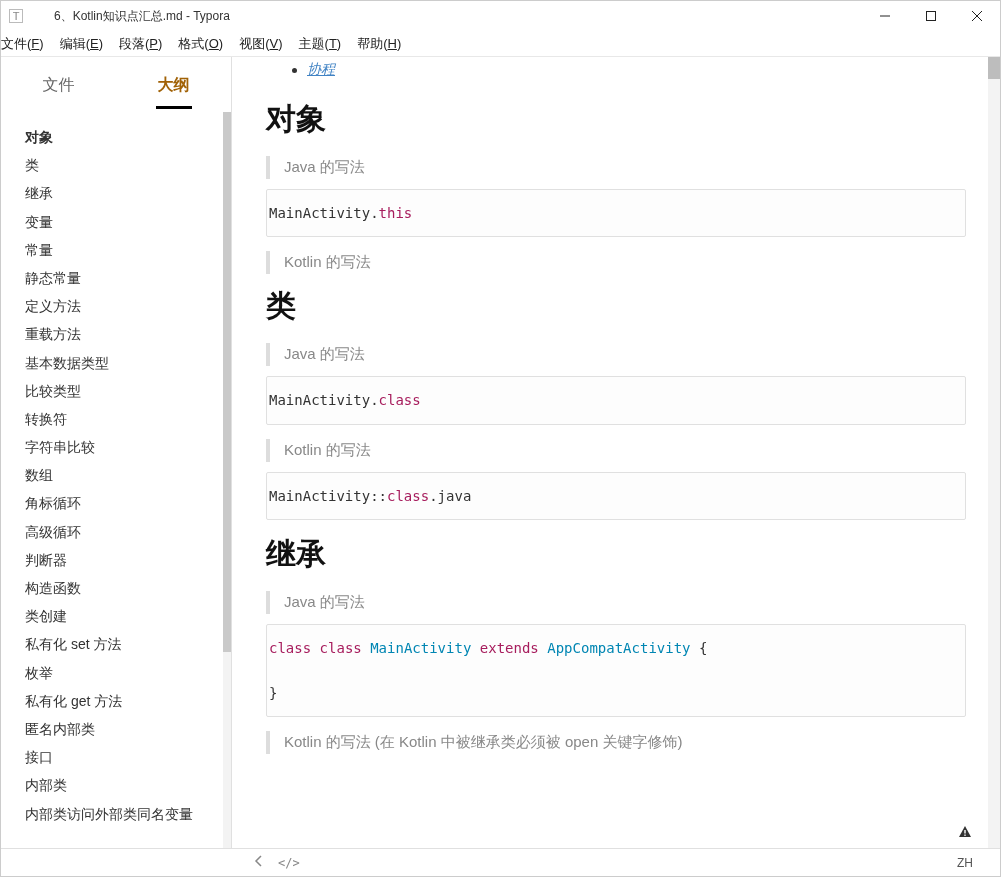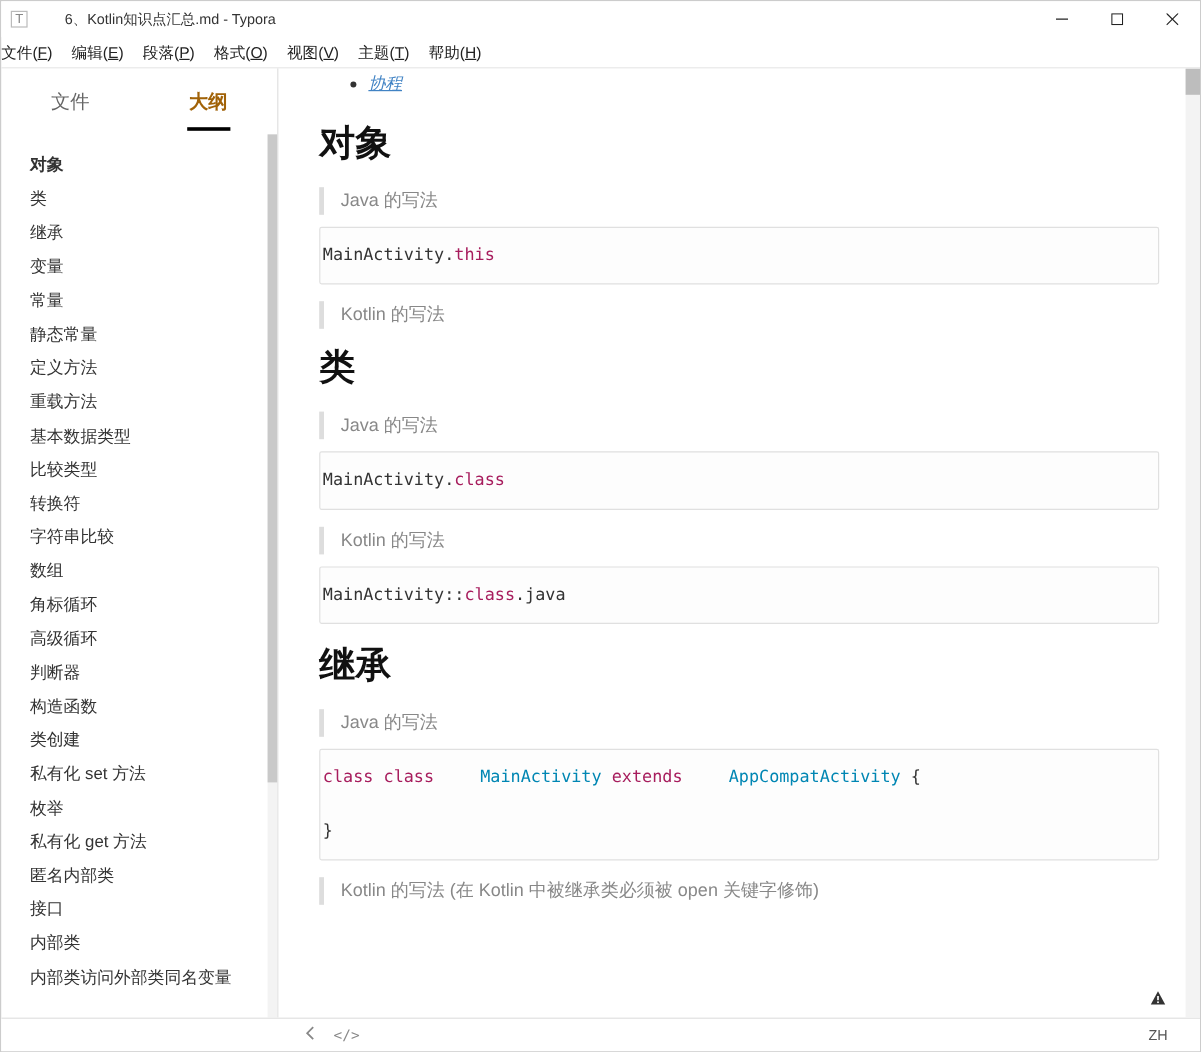--- a/index.html
+++ b/index.html
@@ -172,21 +172,21 @@
     background: #fdfdfd;
     padding: 12px 2px;
     font-family: "Consolas", "Menlo", monospace;
     font-size: 14px;
     color: #333;
     margin: 6px 0 14px;
     white-space: pre;
     line-height: 1.6;
   }
   .tok-kw { color: #a71d5d; }
-  .tok-cls { color: #0086b3; margin-left: 30px; }
+  .tok-cls { color: #0086b3; }
   
   .statusbar {
     position: absolute;
     bottom: 0; left: 0; right: 0;
     height: 28px;
     border-top: 1px solid #e0e0e0;
     display: flex;
     align-items: center;
     font-size: 12px;
     color: #555;

